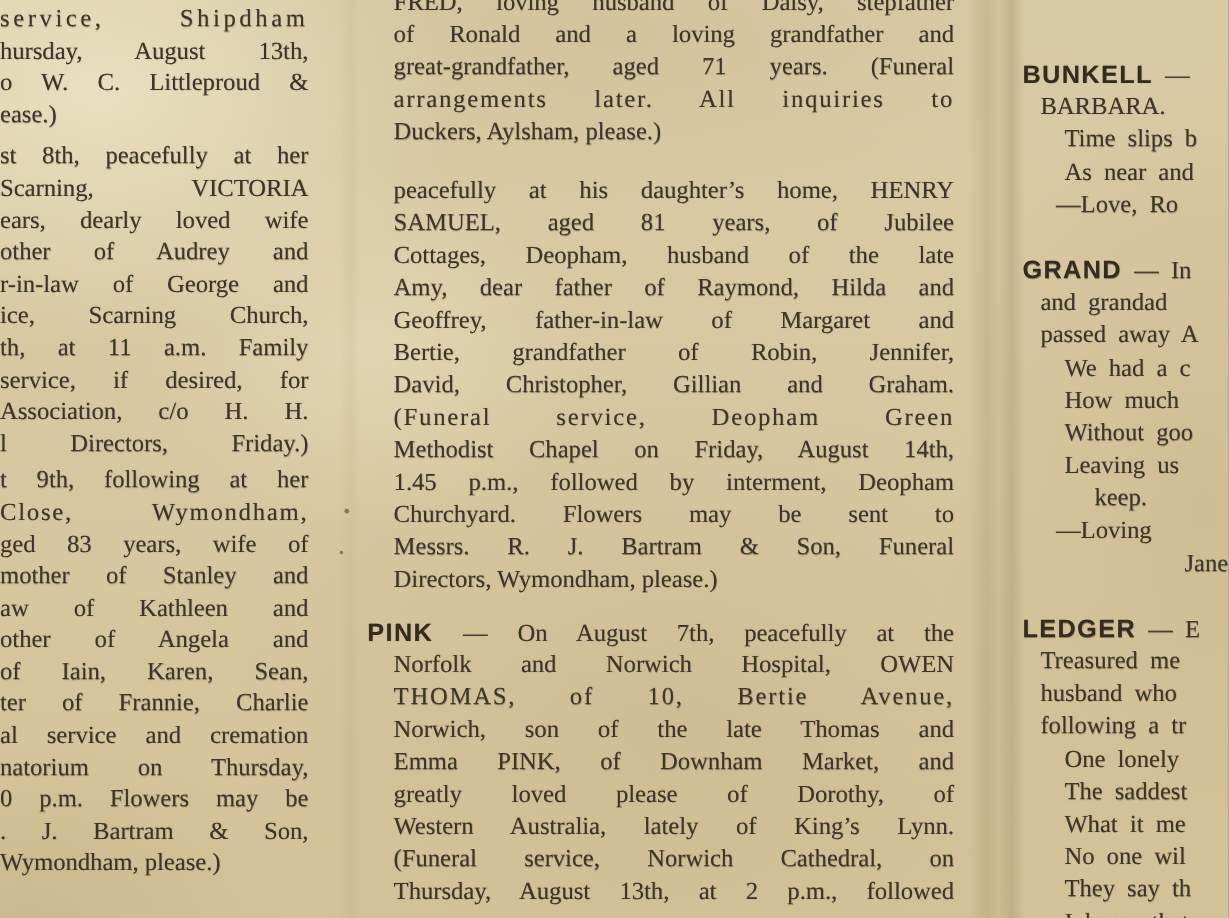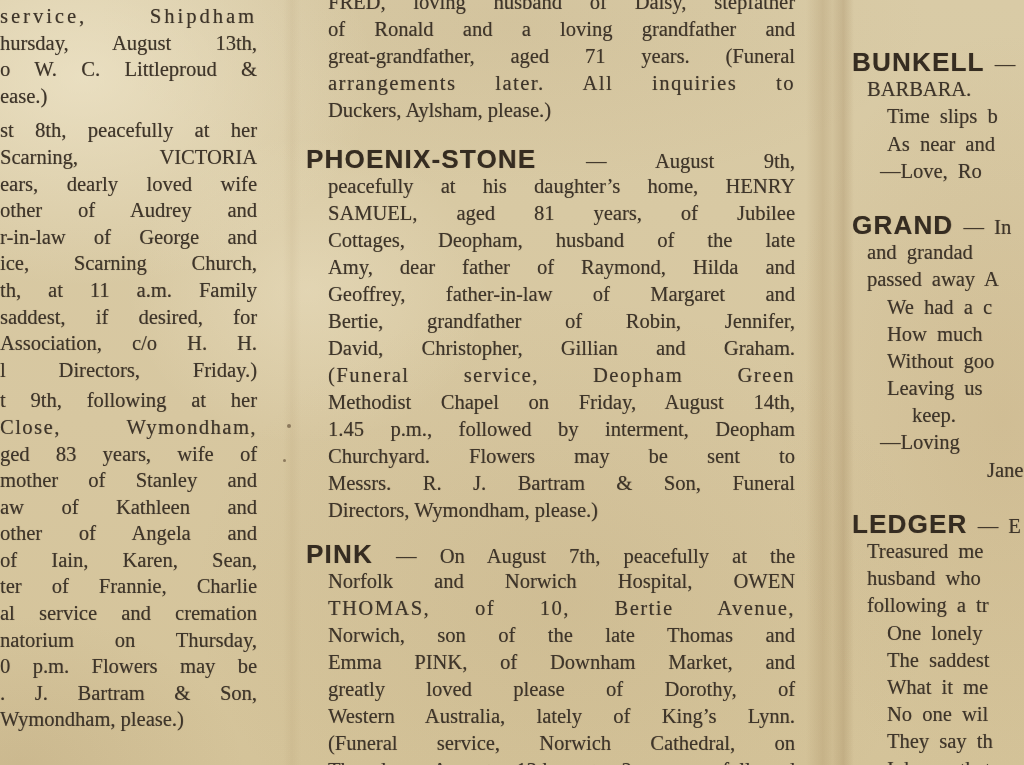--- a/index.html
+++ b/index.html
@@ -61,21 +61,21 @@
   .i1{margin-left:15px;}
   .i2{margin-left:35px;}
   .i2b{margin-left:28px;}
   .i3{margin-left:60px;}
   .i4{margin-left:135px;}
   .hang{word-spacing:14px;}
 
   .lead{
     font-family:"Liberation Sans", sans-serif;
     font-weight:700;
-    font-size:26px;
+    font-size:21px;
     letter-spacing:1.2px;
     color:#352c21;
   }
 
   .para{margin:0;}
   .col-left .para + .para{margin-top:8px;}
   .col-left .para.p3{margin-top:4px;}
   .col-mid .para.p2{margin-top:22px;}
   .col-mid .para.p3{margin-top:17px;}
   .col-right .para + .para{margin-top:27px;}
@@ -97,21 +97,21 @@
         <div class="line l">ease.)</div>
       </div>
       <div class="para p2">
         <div class="line j">st 8th, peacefully at her</div>
         <div class="line j">Scarning, VICTORIA</div>
         <div class="line j">ears, dearly loved wife</div>
         <div class="line j">other of Audrey and</div>
         <div class="line j">r-in-law of George and</div>
         <div class="line j">ice, Scarning Church,</div>
         <div class="line j">th, at 11 a.m. Family</div>
-        <div class="line j">saddest, if desired, for</div>
+        <div class="line j">service, if desired, for</div>
         <div class="line j">Association, c/o H. H.</div>
         <div class="line j">l Directors, Friday.)</div>
       </div>
       <div class="para p3">
         <div class="line j">t 9th, following at her</div>
         <div class="line j ls1">Close, Wymondham,</div>
         <div class="line j">ged 83 years, wife of</div>
         <div class="line j">mother of Stanley and</div>
         <div class="line j">aw of Kathleen and</div>
         <div class="line j">other of Angela and</div>
@@ -126,21 +126,20 @@
     </div>
   <div class="col col-mid" id="col-mid">
       <div class="para p1">
         <div class="line j ind">FRED, loving husband of Daisy, stepfather</div>
         <div class="line j ind">of Ronald and a loving grandfather and</div>
         <div class="line j ind">great-grandfather, aged 71 years. (Funeral</div>
         <div class="line j ind ls1">arrangements later. All inquiries to</div>
         <div class="line l ind">Duckers, Aylsham, please.)</div>
       </div>
       <div class="para p2">
-        <div class="line j"><span class="lead">PHOENIX-STONE</span> <span>— August 9th,</span></div>
         <div class="line j ind">peacefully at his daughter’s home, HENRY</div>
         <div class="line j ind">SAMUEL, aged 81 years, of Jubilee</div>
         <div class="line j ind">Cottages, Deopham, husband of the late</div>
         <div class="line j ind">Amy, dear father of Raymond, Hilda and</div>
         <div class="line j ind">Geoffrey, father-in-law of Margaret and</div>
         <div class="line j ind">Bertie, grandfather of Robin, Jennifer,</div>
         <div class="line j ind">David, Christopher, Gillian and Graham.</div>
         <div class="line j ind ls1">(Funeral service, Deopham Green</div>
         <div class="line j ind">Methodist Chapel on Friday, August 14th,</div>
         <div class="line j ind">1.45 p.m., followed by interment, Deopham</div>

